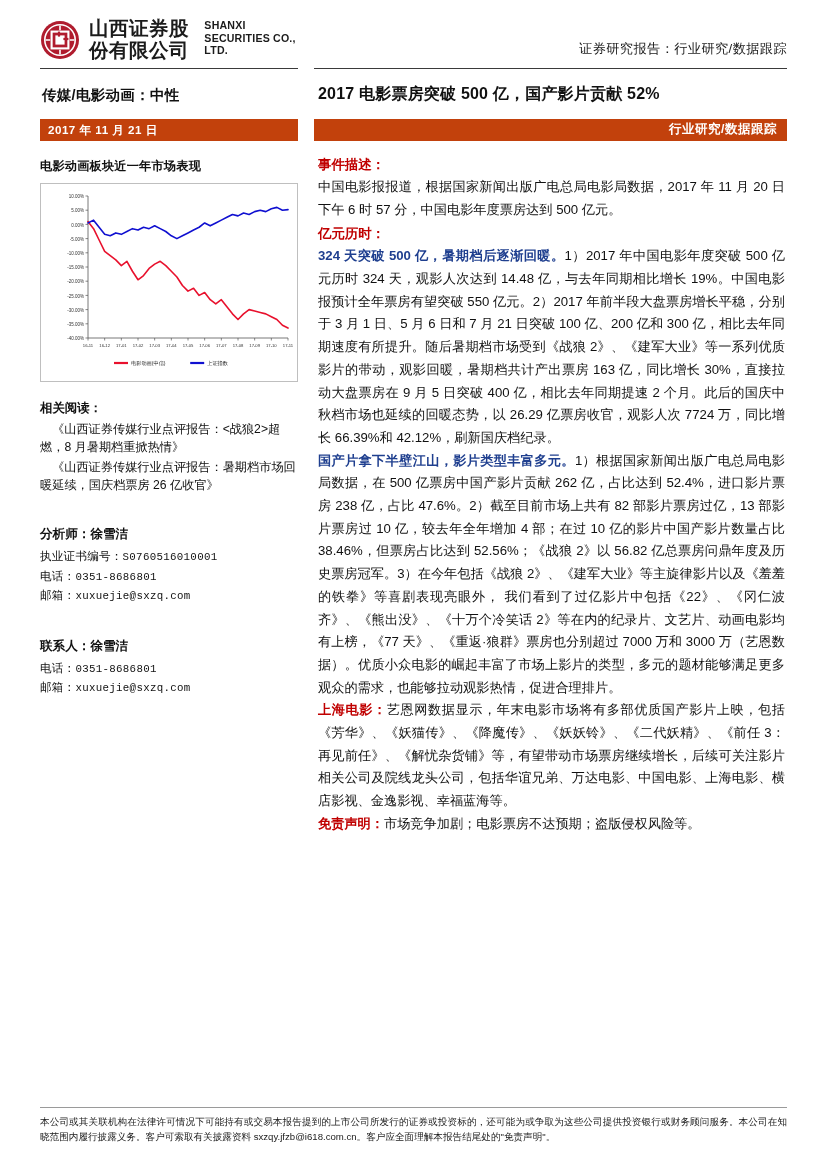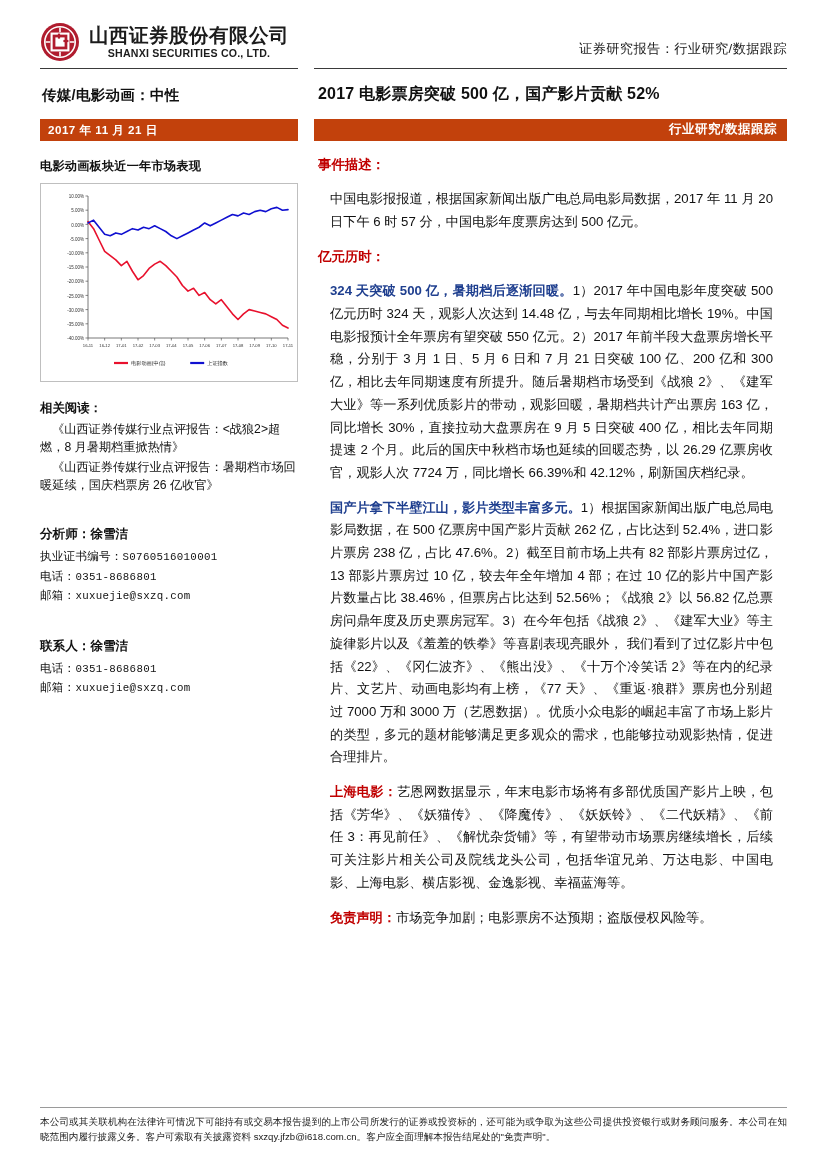--- a/index.html
+++ b/index.html
@@ -8,21 +8,21 @@
     font-family:"Liberation Sans","DejaVu Sans",sans-serif;
     color:#111;
     -webkit-font-smoothing:antialiased;
   }
   .page{position:relative;width:827px;height:1169px;box-sizing:border-box;padding:0 40px;}
 
   
   .masthead{display:flex;align-items:flex-end;padding-top:58px;height:62px;box-sizing:border-box;}
   .brand{display:flex;align-items:center;width:258px;flex:0 0 258px;}
   .logo{width:40px;height:40px;flex:0 0 40px;position:relative;margin-right:9px;}
-  .brand-names{display:flex;flex-direction:column;justify-content:center;align-items:center;}
+  .brand-names{display:flex;flex-direction:row;justify-content:center;}
   .brand-cn{font-size:19.5px;font-weight:bold;letter-spacing:.5px;color:#1b1b1b;line-height:1.12;}
   .brand-en{font-size:10.6px;font-weight:bold;letter-spacing:.2px;color:#1b1b1b;line-height:1.15;margin-top:1px;}
   .masthead-right{flex:1;display:flex;justify-content:flex-end;align-items:flex-end;padding-bottom:4px;}
   .report-kind{font-size:13.2px;color:#1b1b1b;letter-spacing:.4px;}
 
   .rule-row{display:flex;margin-top:6px;}
   .rule-left{width:258px;flex:0 0 258px;border-bottom:1.6px solid #3a3a3a;}
   .rule-gap{width:16px;flex:0 0 16px;}
   .rule-right{flex:1;border-bottom:1.6px solid #3a3a3a;}
 
@@ -51,21 +51,21 @@
   .notes-head{font-size:12.4px;font-weight:bold;margin-bottom:3px;}
   .note-item{font-size:12.2px;line-height:1.5;text-indent:12px;margin-bottom:1px;}
   .contact-block{margin-top:26px;}
   .contact-head{font-size:12.6px;font-weight:bold;margin-bottom:4px;margin-top:32px;}
   .contact-line{font-size:11.6px;line-height:1.62;letter-spacing:.2px;}
   .mono{font-family:"Liberation Mono","DejaVu Sans Mono",monospace;font-size:10.8px;letter-spacing:.3px;}
 
   
   .article{padding:11px 2px 0 4px;font-size:13.2px;line-height:1.72;text-align:justify;}
   .sec-head{color:#c00000;font-weight:bold;font-size:13.4px;margin:1px 0 0 0;}
-  .para{margin:12px;text-align:justify;}
+  .para{margin:0;text-align:justify;}
   .lead-red{color:#c00000;font-weight:bold;}
   .lead-blue{color:#1f3f8f;font-weight:bold;}
 
   
   .footer{position:absolute;left:40px;right:40px;bottom:24px;}
   .footer-rule{border-top:1px solid #9a9a9a;margin-bottom:6px;}
   .footer-text{font-size:9.6px;line-height:1.62;color:#1b1b1b;text-align:justify;}
 </style>
 </head>
 <body>

